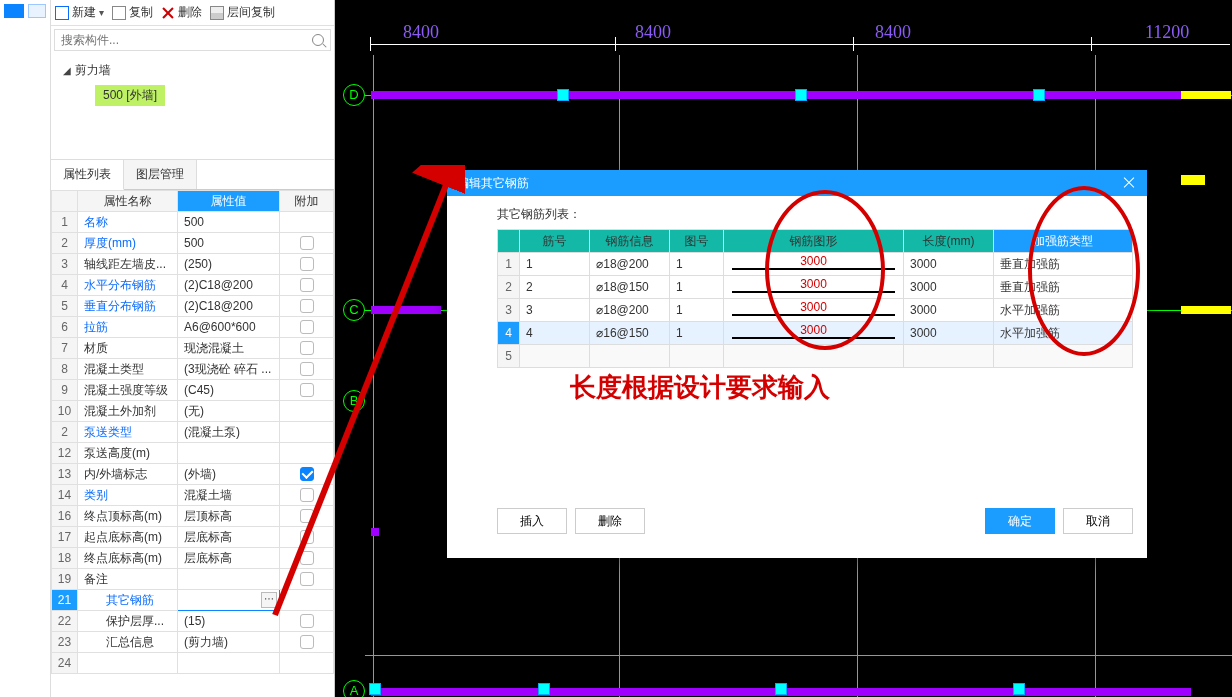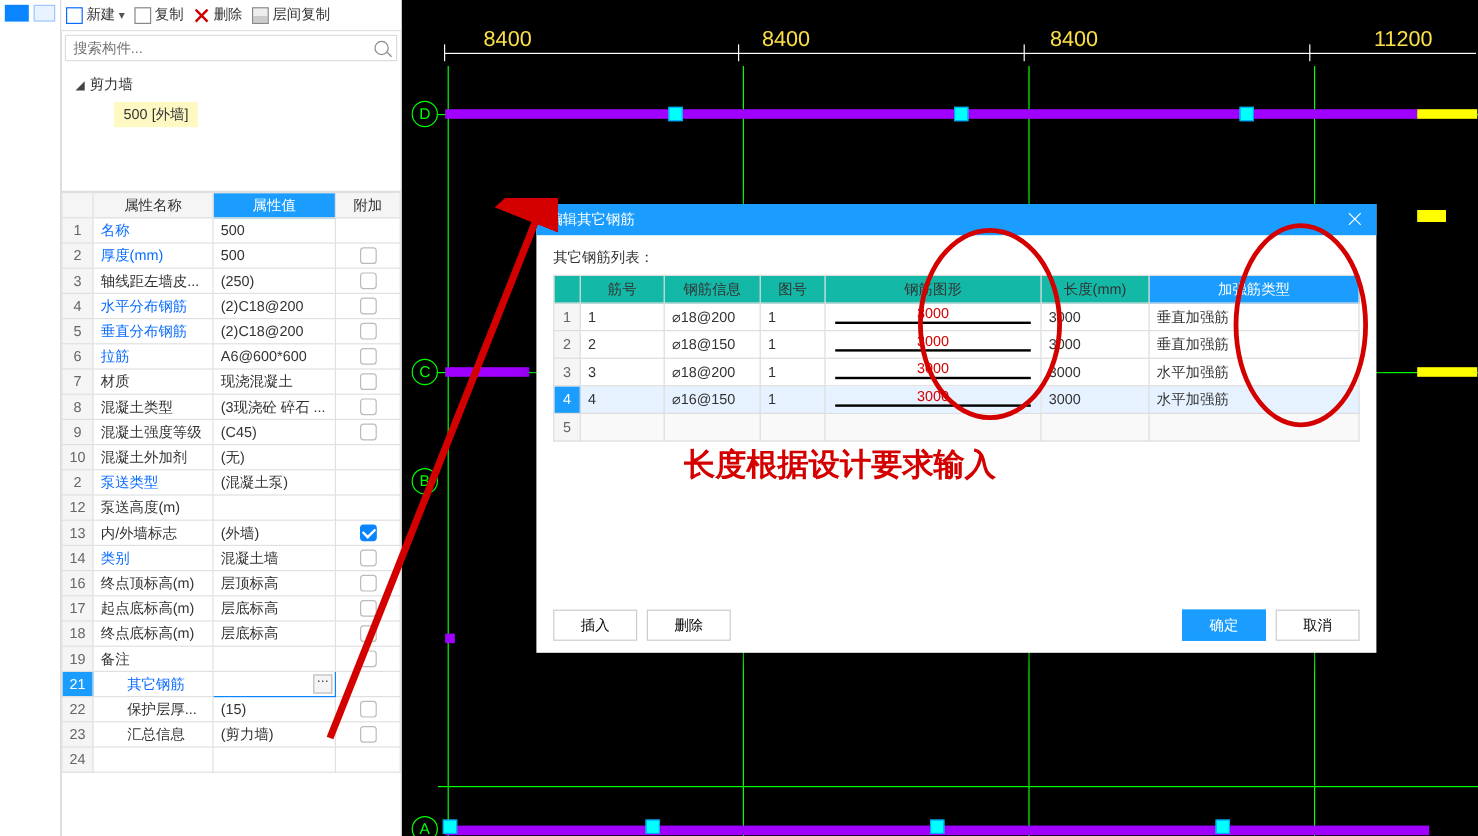--- a/index.html
+++ b/index.html
@@ -19,21 +19,21 @@
 .tb-icon.del::after { transform: rotate(-45deg); }
 .tb-icon.layer { border: 1px solid #888; background: linear-gradient(#eee 50%, #ccc 50%); }
 .tb-drop { font-size: 10px; color: #555; }
 .search-row { position: relative; padding: 3px; }
 .search-row input { width: 100%; height: 22px; padding: 2px 24px 2px 6px; border: 1px solid #ddd; background: #fff; color: #888; font-size: 12px; }
 .search-row .magnify { position: absolute; right: 10px; top: 8px; width: 12px; height: 12px; border: 1px solid #888; border-radius: 50%; }
 .search-row .magnify::after { content: ""; position: absolute; width: 5px; height: 1px; background: #888; transform: rotate(45deg); right: -4px; bottom: -1px; }
 .tree-area { height: 106px; padding: 6px 8px; border-bottom: 1px solid #ddd; overflow: auto; }
 .tree-item { padding: 2px 0 2px 4px; display: flex; align-items: center; gap: 4px; }
 .tree-caret { font-size: 10px; color: #444; }
-.tree-child { margin-left: 36px; margin-top: 4px; padding: 2px 8px; background: #fef9c3; display: inline-block; }
+.tree-child { margin-left: 36px; margin-top: 4px; padding: 2px 8px; background: #bef264; display: inline-block; }
 .tabs { display: flex; border-bottom: 1px solid #ccc; }
 .tab { padding: 6px 12px; background: #f5f5f5; border-right: 1px solid #ddd; cursor: pointer; }
 .tab.active { background: #fff; border-bottom: 1px solid #fff; margin-bottom: -1px; }
 .grid { flex: 1; overflow: auto; }
 .grid table { width: 100%; border-collapse: collapse; }
 .grid th, .grid td { border: 1px solid #e0e0e0; padding: 0; height: 21px; font-size: 12px; vertical-align: middle; }
 .grid th { background: #f5f5f5; font-weight: normal; }
 .grid th.attr-val { background: #1a9dff; color: #fff; }
 .grid td.numcell { text-align: center; color: #666; width: 26px; background: #f5f5f5; }
 .grid td.numcell.sel { background: #1a9dff; color: #fff; }
@@ -46,33 +46,33 @@
 .chk { width: 14px; height: 14px; border: 1px solid #bbb; border-radius: 3px; display: inline-block; background: #fff; vertical-align: middle; }
 .chk.on { background: #0a84ff; border-color: #0a84ff; position: relative; }
 .chk.on::after { content: ""; position: absolute; left: 3px; top: 0px; width: 5px; height: 8px; border: solid #fff; border-width: 0 2px 2px 0; transform: rotate(45deg); }
 .tree-toggle { width: 11px; height: 11px; border: 1px solid #999; display: inline-block; text-align: center; line-height: 9px; font-size: 10px; background: #fff; margin-right: 4px; }
 
 .canvas { position: absolute; left: 335px; top: 0; width: 897px; height: 697px; background: #000; }
 .gridline-h { position: absolute; height: 1px; background: #00ff00; left: 30px; right: -10px; pointer-events: none; }
 .gridline-v { position: absolute; width: 1px; background: #00ff00; top: 55px; bottom: -10px; pointer-events: none; }
 .wall-h { position: absolute; height: 8px; background: #a000ff; pointer-events: none; }
 .wall-h.y { background: #ffff00; }
-.dim-label { position: absolute; color: #fde047; font-size: 18px; }
+.dim-label { position: absolute; color: #8b5cf6; font-size: 18px; font-family: Liberation Serif, serif; }
 .dim-line { position: absolute; height: 1px; background: #fff; }
 .dim-tick { position: absolute; width: 1px; height: 14px; background: #fff; }
 .axis-bubble { position: absolute; width: 22px; height: 22px; border: 1px solid #00ff00; color: #00ff00; border-radius: 50%; text-align: center; line-height: 20px; font-size: 13px; }
 .col-mark { position: absolute; width: 12px; height: 12px; background: #00ffff; border: 1px solid #00aaff; }
 
 .dialog { position: absolute; left: 447px; top: 170px; width: 700px; background: #fff; box-shadow: 0 4px 16px rgba(0,0,0,.4); }
 .dialog-title { height: 26px; background: #1a9dff; color: #fff; padding: 0 10px; display: flex; align-items: center; justify-content: space-between; font-size: 12px; }
 .dialog-close { width: 16px; height: 16px; position: relative; cursor: pointer; }
 .dialog-close::before, .dialog-close::after { content: ""; position: absolute; width: 14px; height: 1px; background: #fff; top: 7px; left: 1px; }
 .dialog-close::before { transform: rotate(45deg); }
 .dialog-close::after { transform: rotate(-45deg); }
-.dialog-body { padding: 10px 14px 10px; }
+.dialog-body { padding: 10px 14px 24px; margin-left: 36px; }
 .dialog-body .lbl { margin-bottom: 6px; }
 .dtable { width: 100%; border-collapse: collapse; }
 .dtable th, .dtable td { border: 1px solid #ddd; height: 23px; font-size: 12px; text-align: center; }
 .dtable th { background: #14b8a6; font-weight: normal; }
 .dtable th.hl { background: #1a9dff; color: #fff; }
 .dtable td.num { background: #f5f5f5; width: 22px; color: #666; }
 .dtable td.num.sel { background: #1a9dff; color: #fff; }
 .dtable td.left { text-align: left; padding-left: 6px; }
 .shape-cell { position: relative; }
 .shape-line { position: absolute; left: 8px; right: 8px; bottom: 5px; height: 2px; background: #000; }
@@ -121,20 +121,24 @@
     <input placeholder="搜索构件..." style="">
     <span class="magnify"></span>
   </div>
   <div class="tree-area">
     <div class="tree-item">
         <span class="tree-caret">◢</span>
         <span>剪力墙</span>
       </div>
     <div class="tree-child">500 [外墙]</div>
   </div>
+  <div class="tabs">
+    <div class="tab active">属性列表</div>
+    <div class="tab">图层管理</div>
+  </div>
   <div class="grid">
     <table>
       <tbody>
           <tr>
         <th style="width:26px"></th>
         <th style="width:100px">属性名称</th>
         <th class="attr-val">属性值</th>
         <th style="width:54px">附加</th>
       </tr>
       </tbody>

